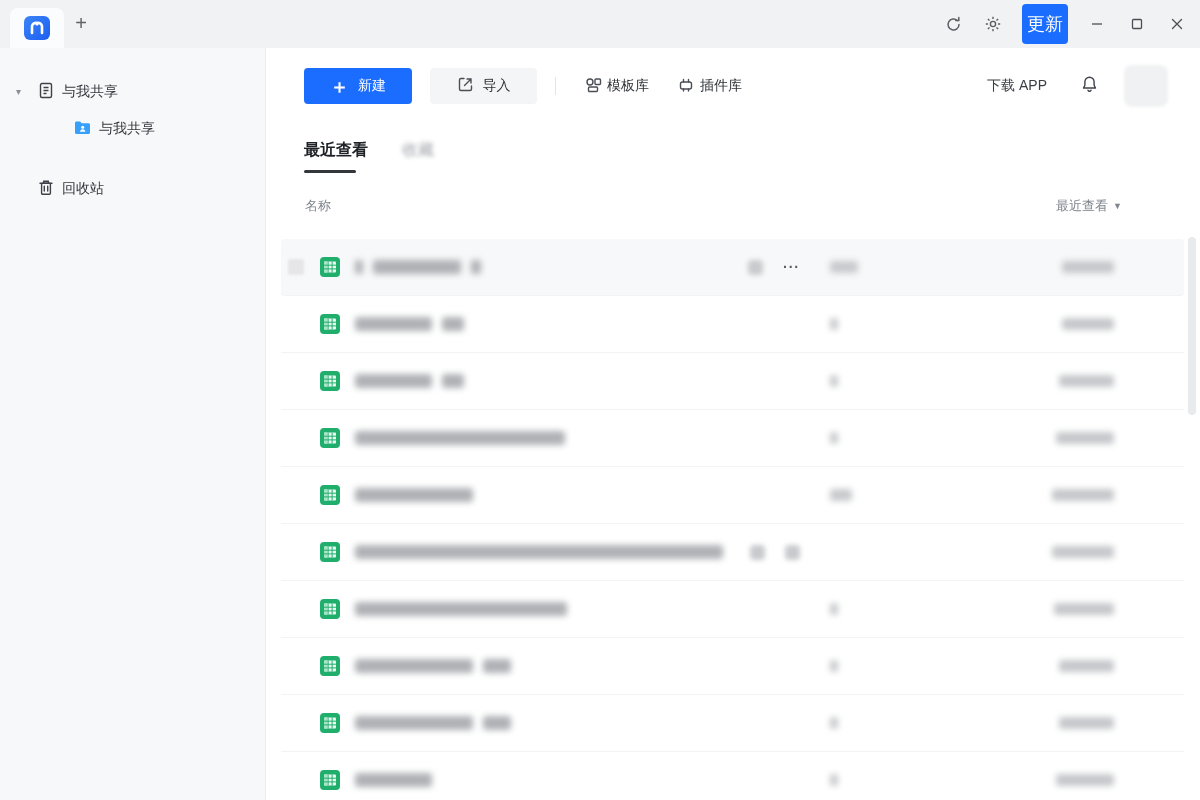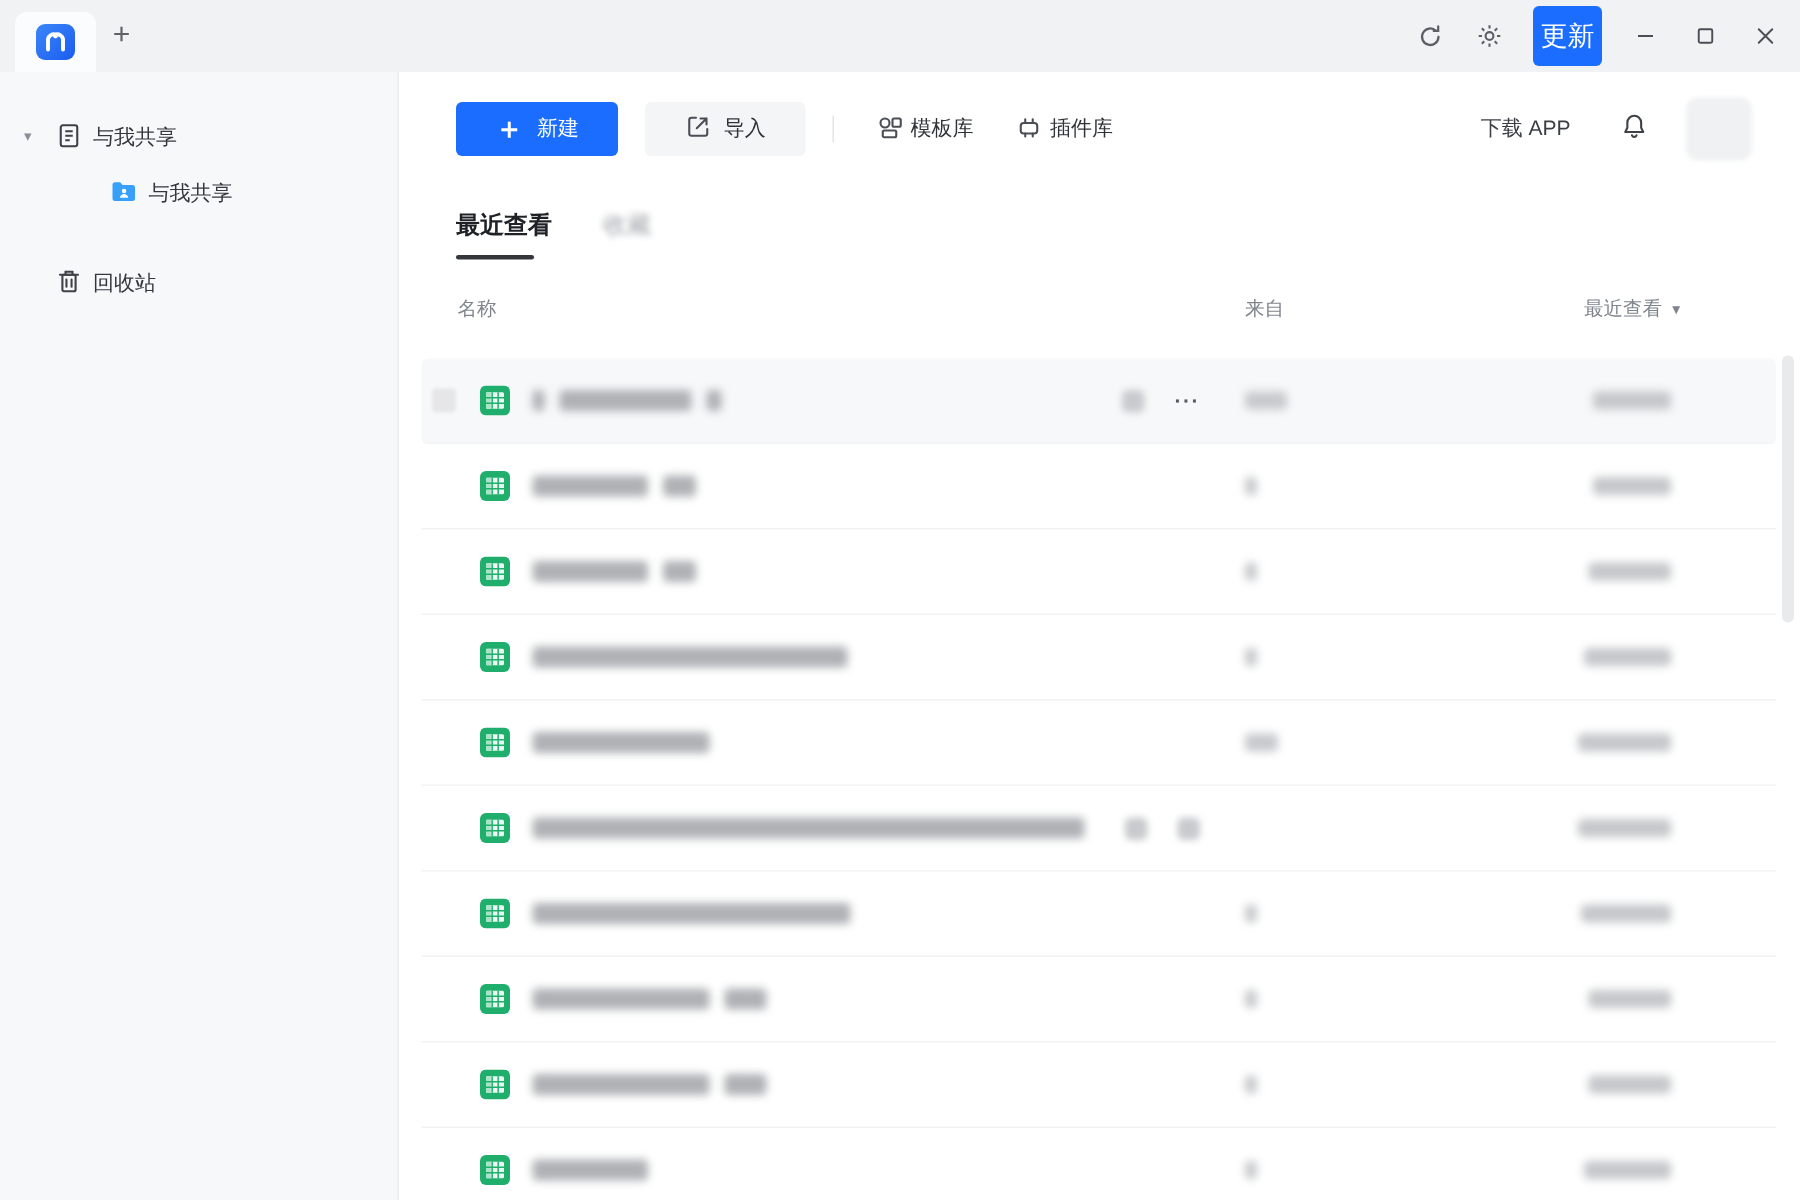--- a/index.html
+++ b/index.html
@@ -223,21 +223,20 @@
       <span class="avatar"></span>
     </div>
 
     <div class="tabs">
       <span class="tab-item active">最近查看</span>
       <span class="tab-item inactive">收藏</span>
     </div>
 
     <div class="thead">
       <span class="th-name">名称</span>
-      <span class="th-origin">来自</span>
       <span class="th-date">
         <span>最近查看</span>
         <span class="sort-caret">▼</span>
       </span>
     </div>
 
     <div class="rows">
         <div class="row hovered">
     <span class="checkbox"></span>
     <span class="sheet-icon">

